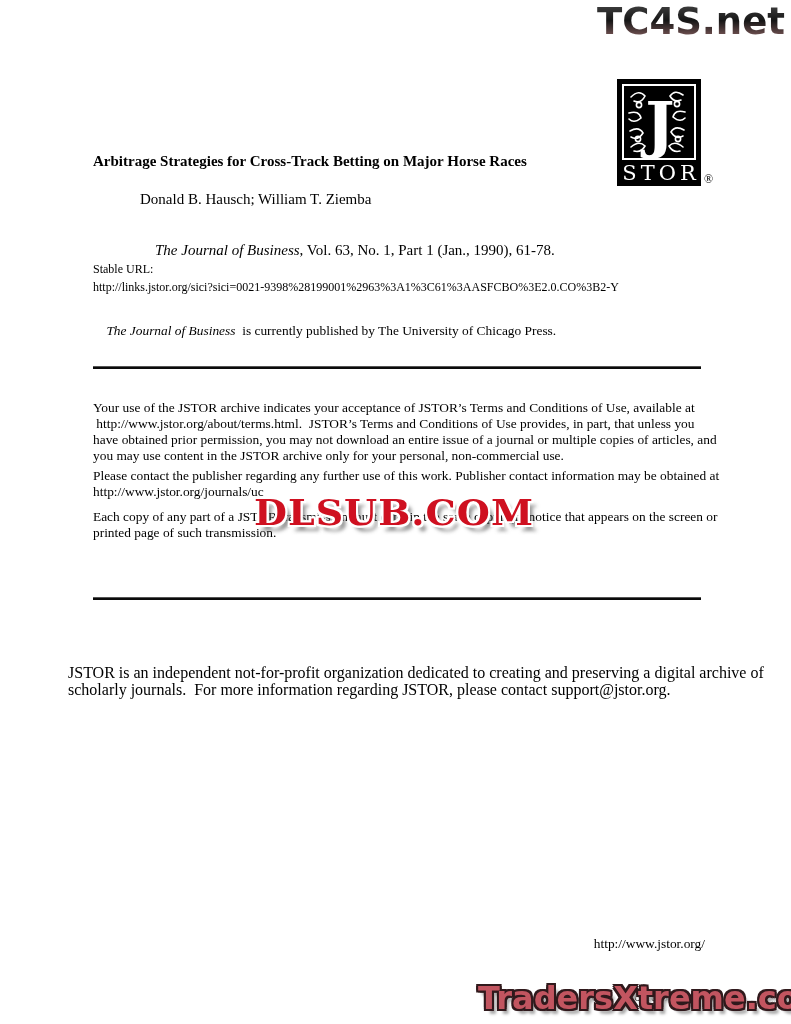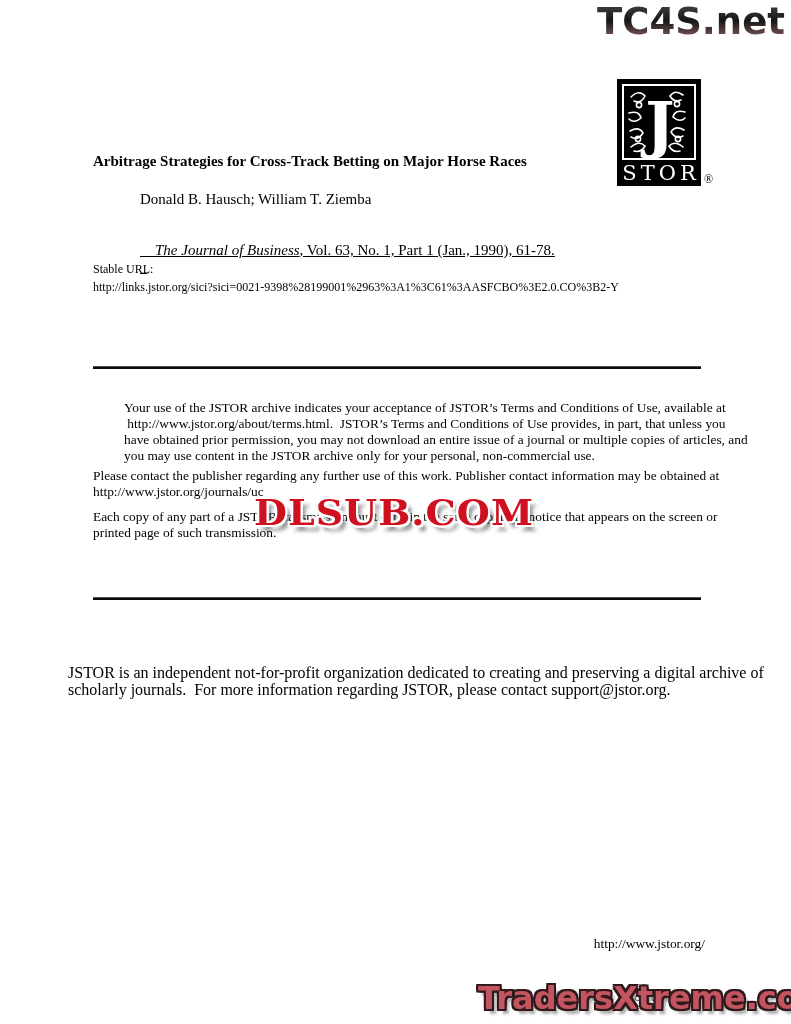--- a/index.html
+++ b/index.html
@@ -30,39 +30,39 @@
   .title {
     position:absolute; left:93px; top:153px;
     font-size:15px; font-weight:bold; white-space:pre;
   }
   .authors {
     position:absolute; left:140px; top:191px;
     font-size:15px; white-space:pre;
   }
   .journal-line {
     position:absolute; left:140px; top:225px;
-    font-size:15px; white-space:pre;text-decoration:underline;
+    font-size:15px; white-space:pre;
   }
   .italic { font-style:italic; }
   .stable {
     position:absolute; left:93px; top:261px;
     font-size:12px; line-height:17.5px; white-space:pre;
   }
   .published {
     position:absolute; left:93px; top:307px;
     font-size:13.4px; white-space:pre;
   }
   .rule { position:absolute; left:93px; width:608px; height:3px; background:#0a0a0a; border-top:1px solid #555; }
   .rule-1 { top:366px; }
   .rule-2 { top:597px; }
   .para {
     position:absolute; left:93px;
     font-size:13.4px; line-height:16px; white-space:pre;
   }
-  .para-1 { top:400px;margin-left:31px; }
+  .para-1 { top:400px; }
   .para-2 { top:468px; }
   .para-3 { top:509px; }
   .info {
     position:absolute; left:68px; top:664px;
     font-size:16px; line-height:17px; white-space:pre;
   }
   .footer {
     position:absolute; right:86px; top:900px;
     font-size:13.4px; line-height:17.5px;
     text-align:right; white-space:pre;
@@ -124,20 +124,23 @@
 
   <div class="authors">Donald B. Hausch; William T. Ziemba</div>
 
   <div class="journal-line">
     <span class="italic">The Journal of Business</span><span>, Vol. 63, No. 1, Part 1 (Jan., 1990), 61-78.</span>
   </div>
 
   <div class="stable">Stable URL:
 http://links.jstor.org/sici?sici=0021-9398%28199001%2963%3A1%3C61%3AASFCBO%3E2.0.CO%3B2-Y</div>
 
+  <div class="published">
+    <span class="italic">The Journal of Business</span><span>  is currently published by The University of Chicago Press.</span>
+  </div>
 
   <div class="rule rule-1"></div>
 
   <div class="para para-1">Your use of the JSTOR archive indicates your acceptance of JSTOR’s Terms and Conditions of Use, available at
  http://www.jstor.org/about/terms.html.  JSTOR’s Terms and Conditions of Use provides, in part, that unless you
 have obtained prior permission, you may not download an entire issue of a journal or multiple copies of articles, and
 you may use content in the JSTOR archive only for your personal, non-commercial use.</div>
 
   <div class="para para-2">Please contact the publisher regarding any further use of this work. Publisher contact information may be obtained at
 http://www.jstor.org/journals/uc</div>

